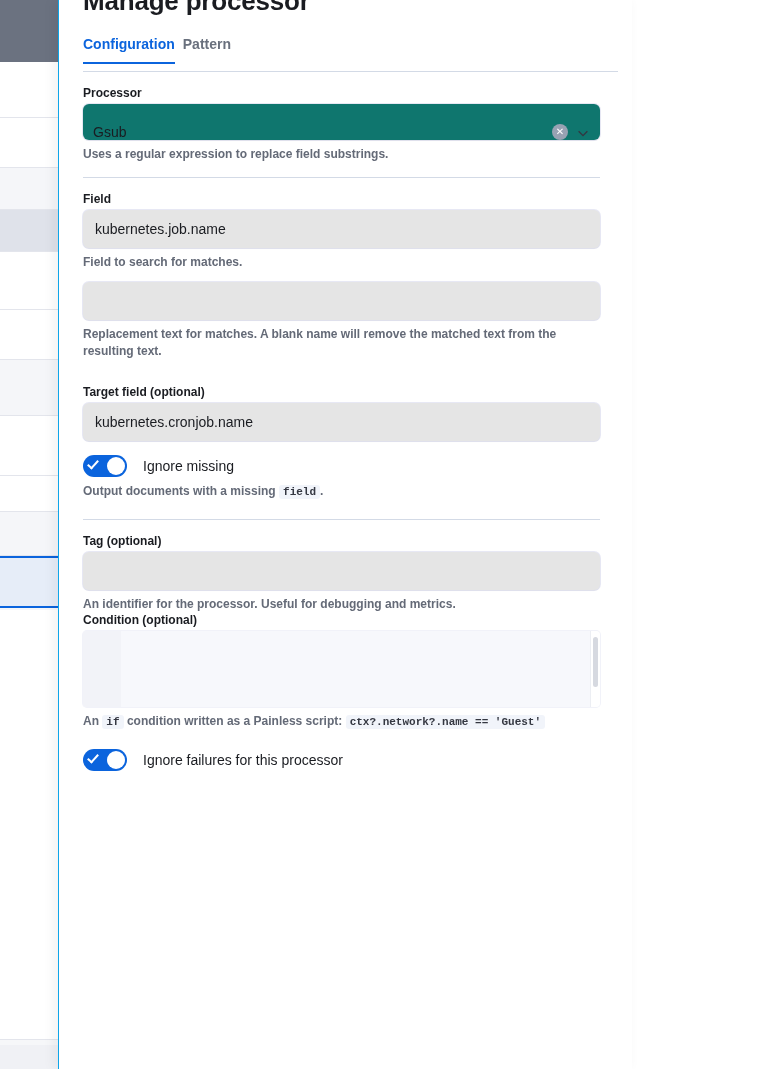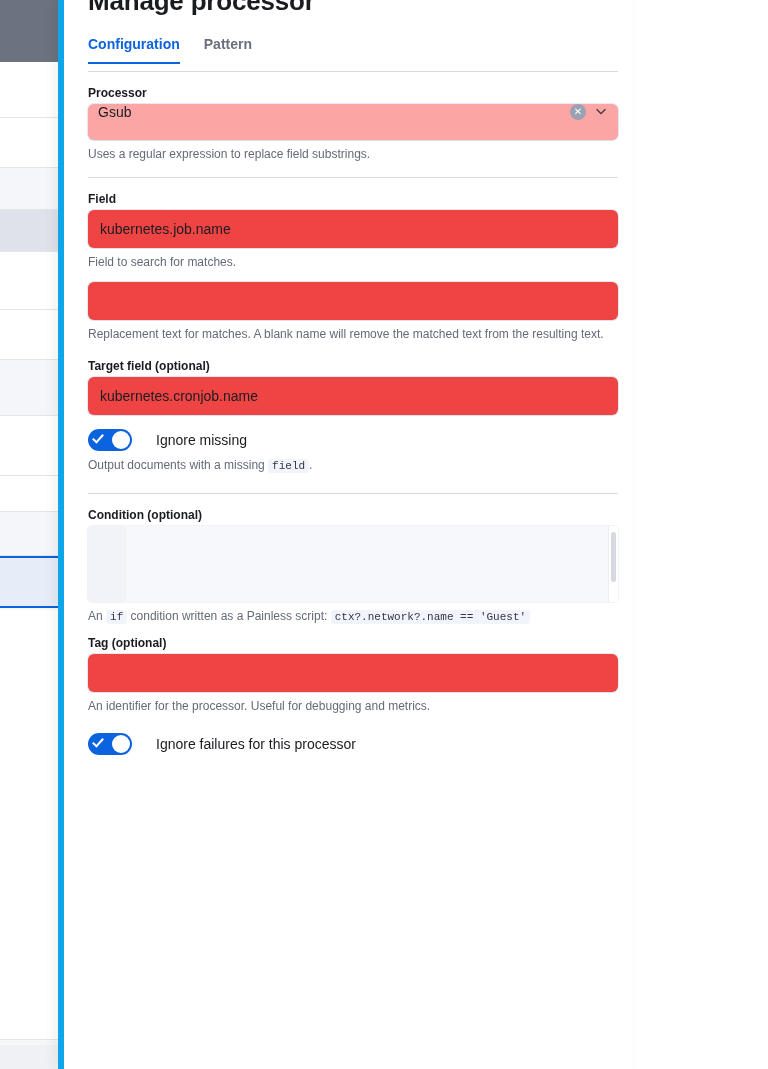--- a/index.html
+++ b/index.html
@@ -43,21 +43,21 @@
     position: absolute; left: 0; bottom: 0; width: 58px; height: 24px;
     background: #f0f1f5;
   }
 
   
   .flyout {
     position: absolute;
     left: 58px; top: 0;
     width: 574px; height: 1069px;
     background: #ffffff;
-    border-left: 6px solid #0ea5e9;
+    border-left: 1px solid #0ea5e9;
     box-shadow: -4px 0 12px rgba(0,0,0,0.06);
     overflow: hidden;
   }
   .flyout-title {
     font-size: 26px;
     font-weight: 700;
     color: #1a1c21;
     letter-spacing: -0.2px;
     margin: 0;
     padding-top: 0;
@@ -66,21 +66,21 @@
     left: 24px;
   }
 
   
   .tabs {
     position: absolute;
     top: 36px;
     left: 24px;
     right: 14px;
     display: flex;
-    gap: 24px;
+    gap: 8px;
     border-bottom: 1px solid #d3dae6;
     height: 36px;
     align-items: flex-start;
   }
   .tab {
     font-size: 14px;
     font-weight: 700;
     color: #69707d;
     padding: 0 0 12px 0;
     cursor: pointer;
@@ -91,59 +91,60 @@
   .tab.active {
     color: #0b64dd;
     box-shadow: inset 0 -2px 0 #0b64dd;
   }
 
   
   .form {
     position: absolute;
     top: 86px;
     left: 24px;
-    right: 14px;
+    right: 32px;
   }
   .field-row { margin-bottom: 0; }
   .label {
     display: block;
     font-size: 12px;
     font-weight: 700;
     color: #1a1c21;
     margin-bottom: 4px;
   }
   .helptext {
     font-size: 12px;
     color: #646a77;
     margin-top: 6px;
     line-height: 1.45;
+    font-weight: bold;
   }
   .helptext code, .code {
     font-family: "Liberation Mono", monospace;
     background: #f1f4fa;
     color: #343741;
     border-radius: 3px;
     padding: 1px 4px;
     font-size: 11px;
   }
   .divider {
     height: 1px;
     background: #d3dae6;
     margin: 14px 0 14px 0;
   }
 
   
   .select {
     position: relative;
     height: 36px;
-    background: #fca5a5;
+    background: #0f766e;
     border-radius: 6px;
     box-shadow: 0 0 0 1px rgba(19,34,149,0.1), 0 1px 1px rgba(0,0,0,0.04);
     display: flex;
-    align-items: flex-start;
+    align-items: flex-end;
     padding: 0 10px;
     cursor: pointer;
   }
   .select .value { font-size: 14px; color: #1a1c21; flex: 1; }
   .clear-btn {
     width: 16px; height: 16px;
     border-radius: 50%;
     background: #98a2b3;
     color: #ffffff;
     font-size: 10px;
@@ -156,21 +157,21 @@
   .chevron {
     width: 14px; height: 14px;
     color: #343741;
     cursor: pointer;
   }
 
   
   .text-input {
     width: 100%;
     height: 38px;
-    background: #ef4444;
+    background: #e5e5e5;
     border: none;
     border-radius: 6px;
     box-shadow: 0 0 0 1px rgba(19,34,149,0.1), 0 1px 1px rgba(0,0,0,0.04);
     padding: 0 12px;
     font-size: 14px;
     color: #1a1c21;
     font-family: "Liberation Sans", sans-serif;
     outline: none;
   }
   .text-input::placeholder { color: #98a2b3; }
@@ -220,21 +221,21 @@
     left: 2px; top: 6px;
     width: 5px; height: 50px;
     background: #d6d9e0;
     border-radius: 3px;
   }
 
   
   .switch-row {
     display: flex;
     align-items: center;
-    gap: 24px;
+    gap: 16px;
     margin-top: 14px;
     text-align: right;
   }
   .switch {
     position: relative;
     width: 44px; height: 22px;
     border-radius: 12px;
     background: #0b64dd;
     cursor: pointer;
     flex: none;
@@ -311,62 +312,62 @@
         <input class="text-input" type="text" value="kubernetes.job.name" style="">
         <div class="helptext">Field to search for matches.</div>
       </div>
 
 
       <div class="field-row" style="margin-top:10px;">
         <input class="text-input" type="text" value="" style="">
         <div class="helptext">Replacement text for matches. A blank name will remove the matched text from the resulting text.</div>
       </div>
 
-      <div class="field-row" style="margin-top:16px;">
+      <div class="field-row" style="margin-top:24px;">
         <label class="label">Target field (optional)</label>
         <input class="text-input" type="text" value="kubernetes.cronjob.name" style="">
       </div>
 
       <div class="switch-row">
         <div class="switch">
           <span class="check"></span>
           <span class="knob"></span>
         </div>
         <span class="switch-label">Ignore missing</span>
       </div>
       <div class="helptext">
         <span>Output documents with a missing</span>
         <code class="code">field</code><span>.</span>
       </div>
 
       <div class="divider" style="margin-top:18px;"></div>
+
+      <div class="field-row" style="margin-top:10px;">
+        <label class="label">Tag (optional)</label>
+        <input class="text-input" type="text" value="" style="">
+        <div class="helptext">An identifier for the processor. Useful for debugging and metrics.</div>
+      </div>
 
       <div class="field-row">
         <label class="label">Condition (optional)</label>
         <div class="code-editor tall">
           <div class="code-gutter"></div>
           <div class="code-body"></div>
           <div class="code-scroll">
               <div class="thumb"></div>
             </div>
         </div>
         <div class="helptext">
           <span>An</span>
           <code class="code">if</code>
           <span>condition written as a Painless script:</span>
           <code class="code">ctx?.network?.name == 'Guest'</code>
         </div>
       </div>
 
-      <div class="field-row" style="margin-top:10px;">
-        <label class="label">Tag (optional)</label>
-        <input class="text-input" type="text" value="" style="">
-        <div class="helptext">An identifier for the processor. Useful for debugging and metrics.</div>
-      </div>
-
       <div class="switch-row" style="margin-top:18px;">
         <div class="switch">
           <span class="check"></span>
           <span class="knob"></span>
         </div>
         <span class="switch-label">Ignore failures for this processor</span>
       </div>
 
     </div>
   </div>

